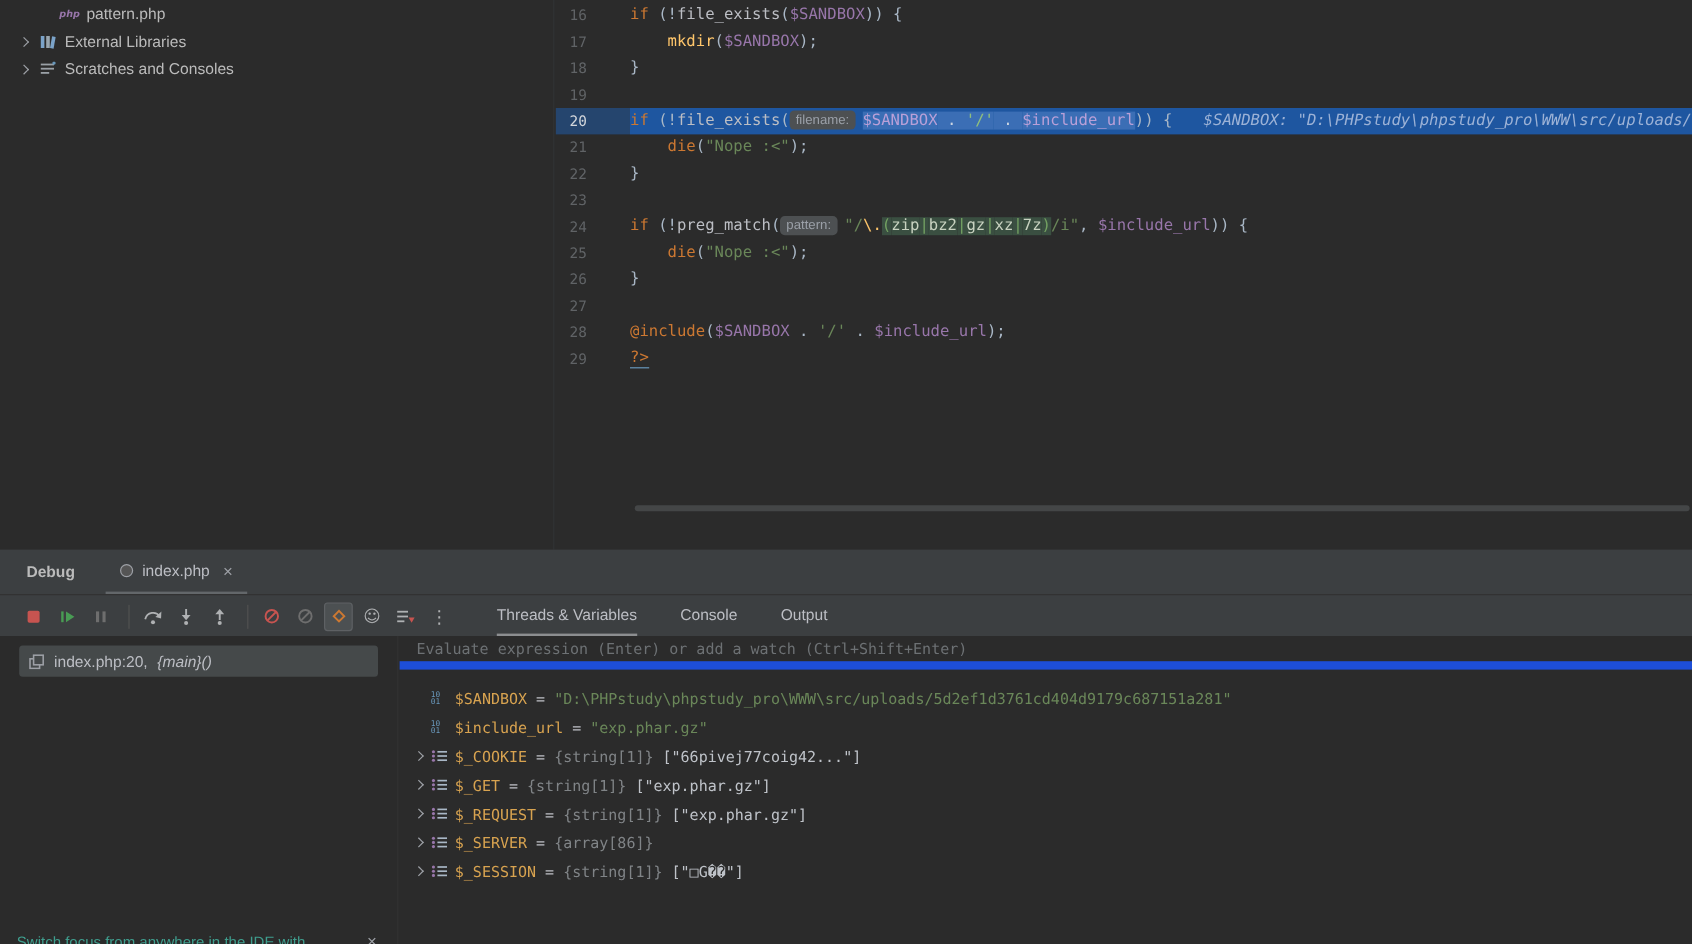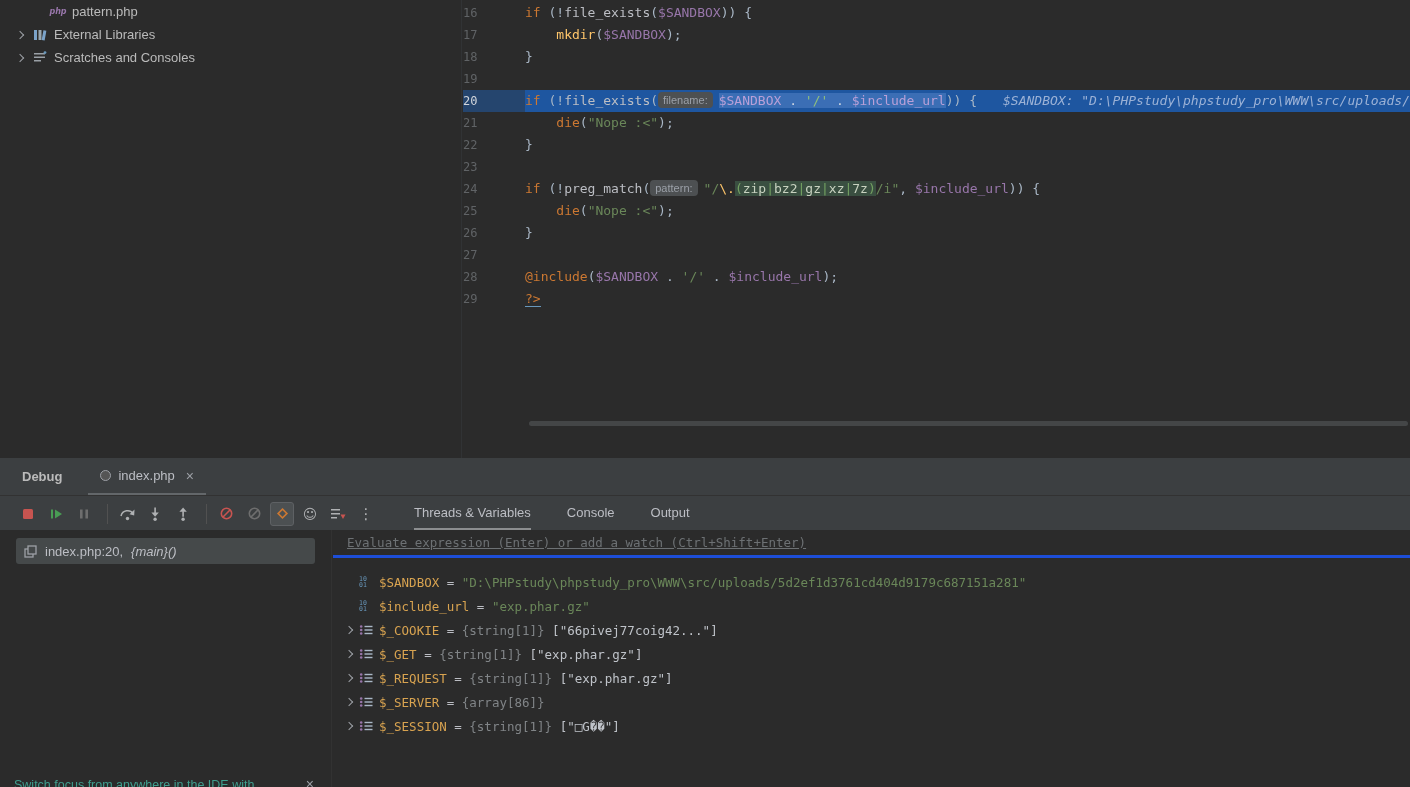--- a/index.html
+++ b/index.html
@@ -13,21 +13,21 @@
   .chev{width:10px;height:10px;position:relative;flex:0 0 10px;}
   .chev::before{content:"";position:absolute;left:1px;top:2px;width:5px;height:5px;
       border-right:1.4px solid #9da0a6;border-bottom:1.4px solid #9da0a6;transform:rotate(-45deg);}
   .ticon{width:16px;height:16px;display:flex;align-items:center;justify-content:center;flex:0 0 16px;}
   .php-badge{font:italic bold 8px "DejaVu Sans",sans-serif;color:#9876aa;letter-spacing:0;}
 
   
   .editor{position:absolute;left:463px;top:0;right:0;height:458px;overflow:hidden;}
   .editor-lines{padding-top:2px;}
   .line{display:flex;height:22px;line-height:22px;font-family:"DejaVu Sans Mono",monospace;font-size:13px;}
-  .ln{flex:0 0 62px;width:62px;box-sizing:border-box;text-align:left;padding-right:36px;color:#606366;font-size:12px;}
+  .ln{flex:0 0 62px;width:62px;box-sizing:border-box;text-align:right;padding-right:36px;color:#606366;font-size:12px;}
   .code{flex:1;white-space:pre;overflow:hidden;}
   .line.current .code{background:#1e56a0;}
   .line.current .ln{background:#25456e;color:#d2d6db;}
   .tk-kw{color:#cc7832;}
   .tk-kwu{color:#cc7832;border-bottom:1px solid #6897bb;}
   .tk-pl{color:#a9b7c6;}
   .tk-fn{color:#bcbec4;}
   .tk-fy{color:#ffc66b;}
   .tk-vr{color:#9876aa;}
   .tk-st{color:#6a8759;}
@@ -62,22 +62,22 @@
   .view-tab{display:flex;align-items:center;font-size:13px;color:#bcbec4;border-bottom:3px solid transparent;box-sizing:border-box;}
   .view-tab.active{border-bottom-color:#8c8e90;}
 
   .debug-content{position:absolute;top:72px;left:0;right:0;bottom:0;background:#2b2b2b;}
   .frames-pane{position:absolute;left:0;top:0;bottom:0;width:332px;border-right:1px solid #323232;box-sizing:border-box;padding-top:8px;}
   .frame-row{margin:0 16px;height:26px;display:flex;align-items:center;gap:8px;background:#45494a;border-radius:3px;
       padding:0 8px;color:#bcbec4;font-size:13px;}
   .frame-fn{font-style:italic;color:#bcbec4;}
 
   .vars-pane{position:absolute;left:333px;top:0;right:0;bottom:0;}
-  .evaluate-bar{height:28px;border-bottom:3px solid #1d4ed8;display:flex;align-items:center;padding-left:14px;
-      color:#6d7174;font-family:"DejaVu Sans Mono",monospace;font-size:12.5px;box-sizing:border-box;text-decoration:underline;}
+  .evaluate-bar{height:28px;border-bottom:7px solid #1d4ed8;display:flex;align-items:center;padding-left:14px;
+      color:#6d7174;font-family:"DejaVu Sans Mono",monospace;font-size:12.5px;box-sizing:border-box;}
   .vars-list{padding-top:12px;}
   .var-row{height:24px;display:flex;align-items:center;padding-left:12px;font-family:"DejaVu Sans Mono",monospace;font-size:12.5px;white-space:pre;}
   .var-row .chev{flex:0 0 14px;width:14px;}
   .vicon{width:20px;flex:0 0 20px;display:flex;align-items:center;justify-content:flex-start;}
   .str-icon{display:inline-block;}
   .str-icon i{display:block;font:normal 6.5px "DejaVu Sans Mono",monospace;line-height:6px;color:#6897bb;letter-spacing:0;}
   .vname{color:#d8a350;}
   .veq{color:#bcbec4;}
   .vtype{color:#808487;text-align:center;}
   .vprev{color:#bfc3c9;}

